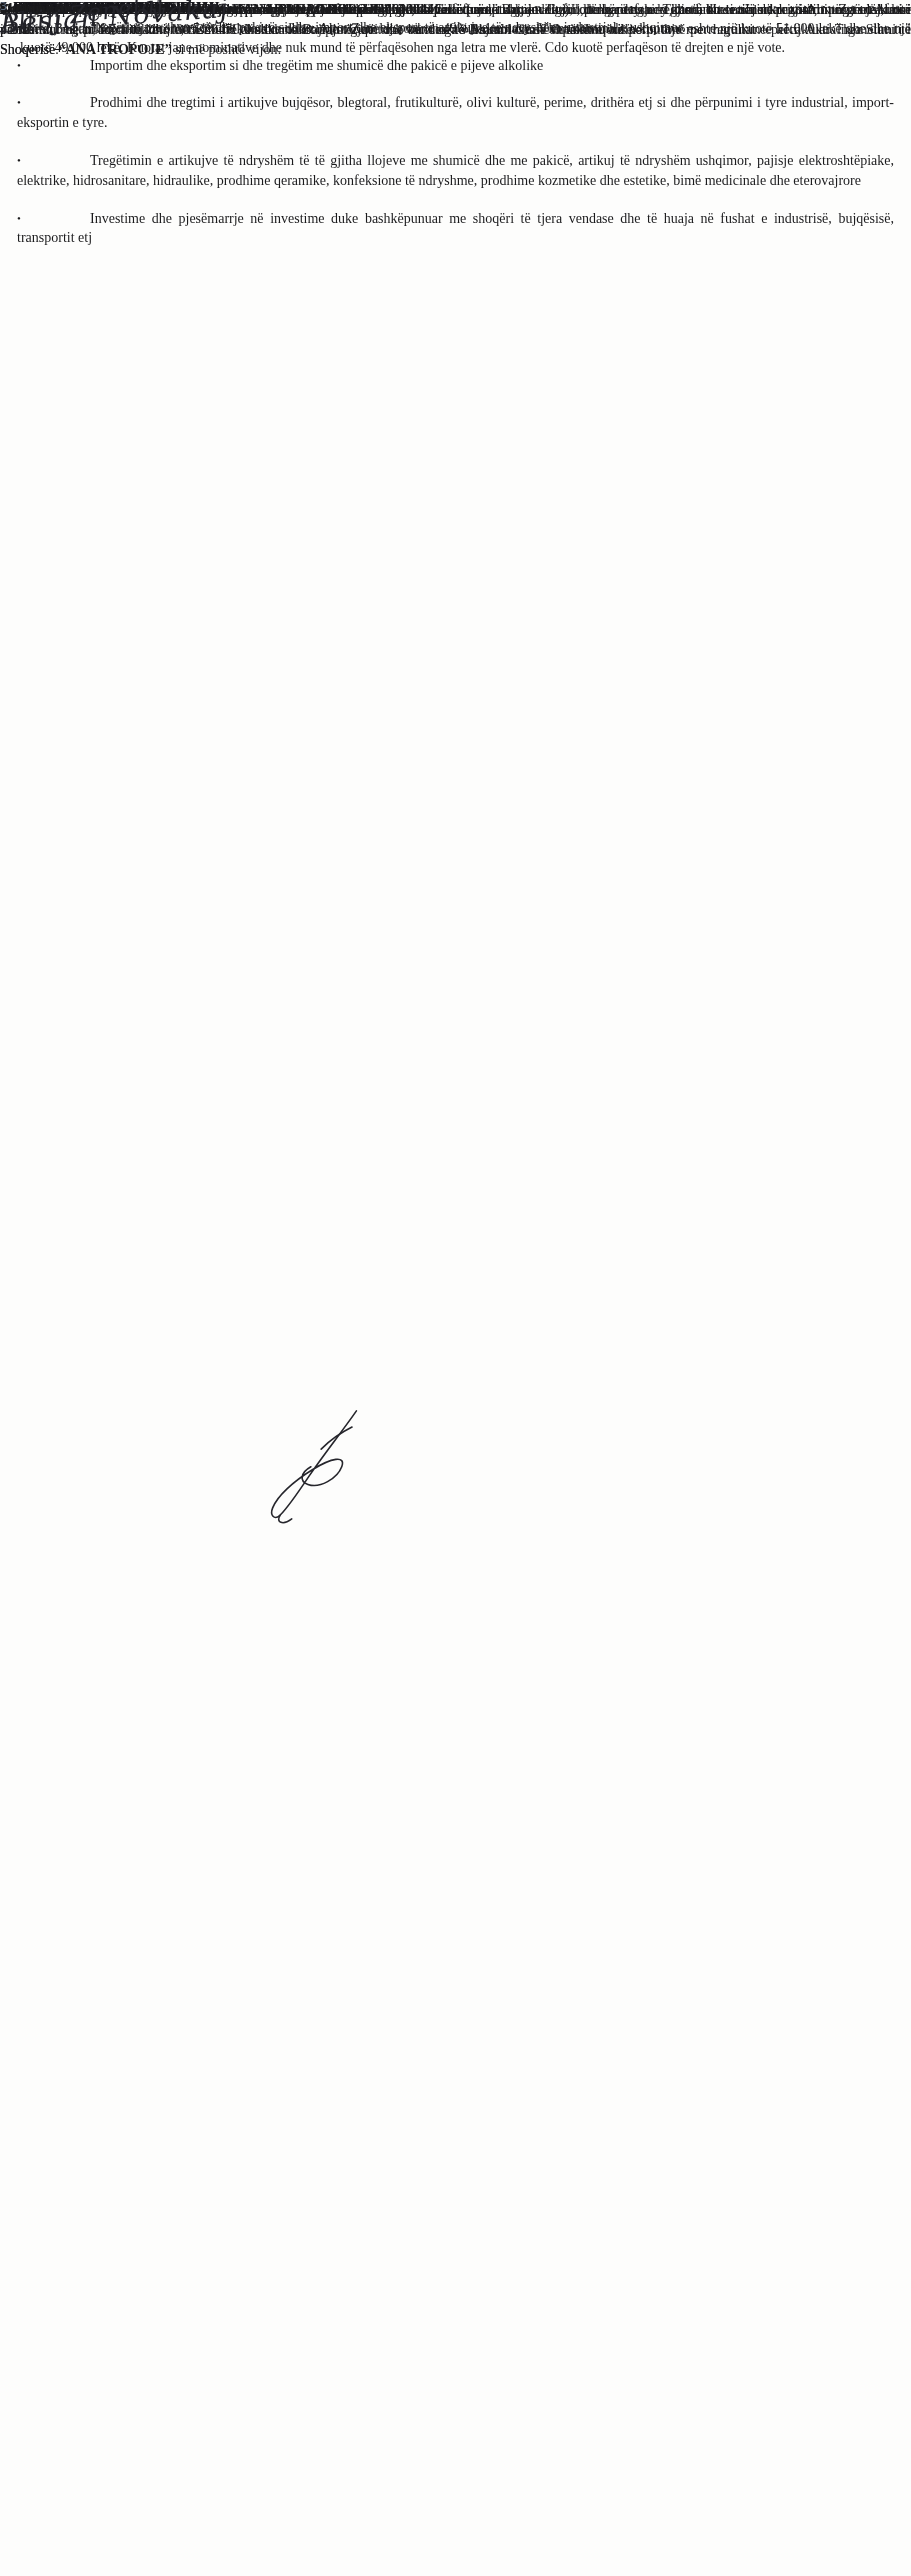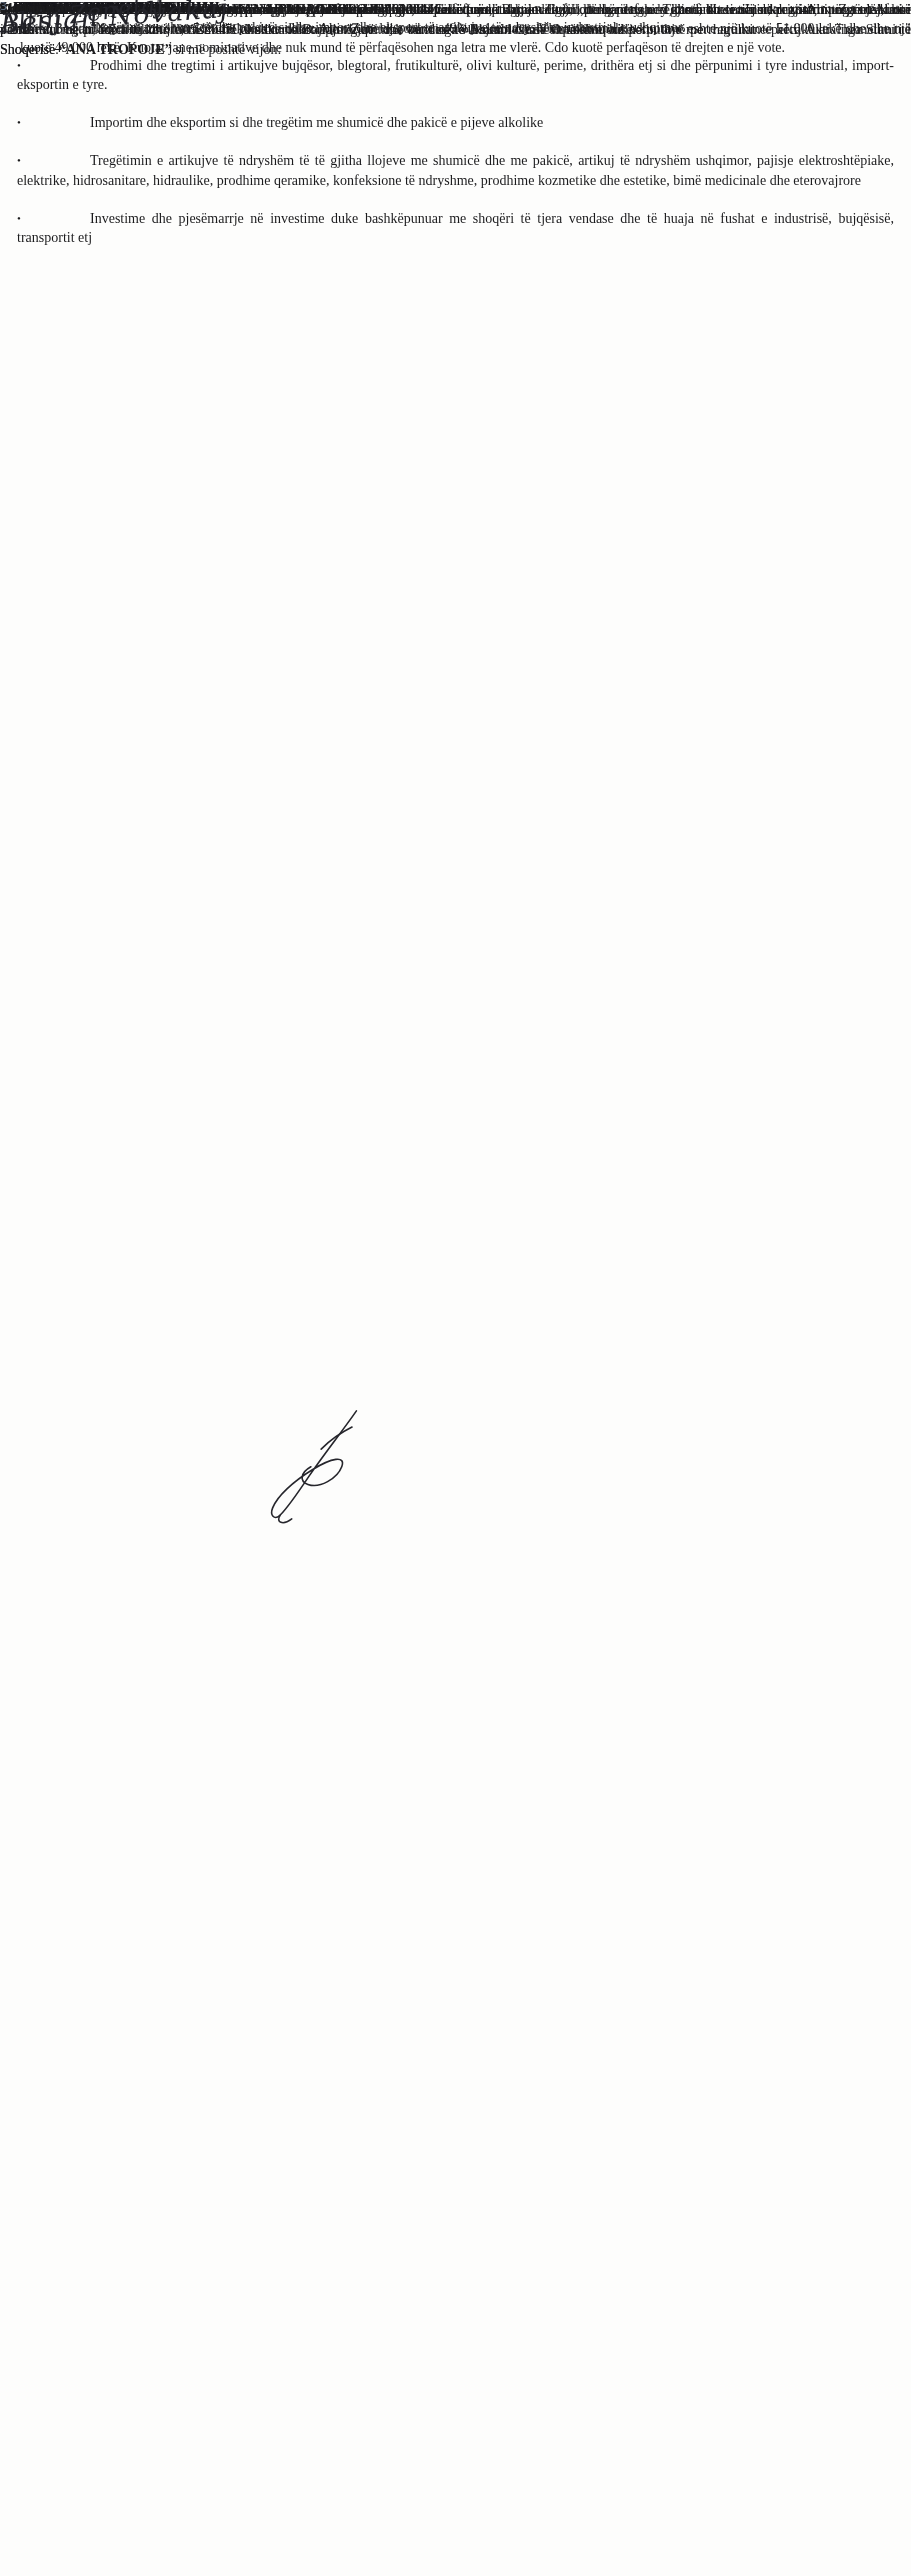--- a/index.html
+++ b/index.html
@@ -48,22 +48,22 @@
   <p class="abs para" style="left:100;top:432;width:1042;"><span>I nënshkruari Besjan Novakaj,i biri i Rexhepit, me nr identifikimi </span><span class="b">I40610044C</span><span> lindur në Bajram Curri dhe banues ne Tiranë, dhe i nënshkruari Altin Zenelaj,i biri i Bislimit, me nr identifikimi I30922047C lindur ne Bajram Curri dhe banues në Bajram Curri shprehim vullnetin tonë per hartimin e këtij Akti Themelimi të Shoqerisë </span><span class="b">“ANA TROPOJE”</span><span> si më poshtë vijon:</span></p>
 
   <p class="abs sec" style="left:100;top:570;width:1042;"><span class="b">1. FORMA LIGJORE “SHPK”</span><span>, është një shoqëri tregtare me përgjegjësi të kufizuar.</span></p>
 
   <p class="abs sec" style="left:100;top:620;width:1042;"><span class="b">2. ORTAKET THEMELUES</span><span>  Z. Besjan Novakaj dhe Z. Altin Zenelaj.</span></p>
 
   <p class="abs sec" style="left:100;top:670;width:1042;"><span class="b">3. OBJEKTI</span><span> Objekti i veprimtarisë së shoqërise </span><span class="b">“ANA TROPOJE”</span><span>  është:</span></p>
 
   <div class="abs bullets" style="left:88;top:705;width:1054;">
     <p><span class="bmark">•</span><span>Tregëtim me shumicë dhe pakicë si dhe import dhe eksport të artikujve të ndryshëm industrial e ushqimor.</span></p>
+    <p><span class="bmark">•</span><span>Importim dhe eksportim si dhe tregëtim me shumicë dhe pakicë e pijeve alkolike</span></p>
     <p><span class="bmark">•</span><span>Prodhimi dhe tregtimi i artikujve bujqësor, blegtoral, frutikulturë, olivi kulturë, perime, drithëra etj si dhe përpunimi i tyre industrial, import-eksportin e tyre.</span></p>
-    <p><span class="bmark">•</span><span>Importim dhe eksportim si dhe tregëtim me shumicë dhe pakicë e pijeve alkolike</span></p>
     <p><span class="bmark">•</span><span>Tregëtimin e artikujve të ndryshëm të të gjitha llojeve me shumicë dhe me pakicë, artikuj të ndryshëm ushqimor, pajisje elektroshtëpiake, elektrike, hidrosanitare, hidraulike, prodhime qeramike, konfeksione të ndryshme, prodhime kozmetike dhe estetike, bimë medicinale dhe eterovajrore</span></p>
     <p><span class="bmark">•</span><span>Investime dhe pjesëmarrje në investime duke bashkëpunuar me shoqëri të tjera vendase dhe të huaja në fushat e industrisë, bujqësisë, transportit etj</span></p>
   </div>
 
   <h2 class="abs hd" style="left:100;top:1046;">4. SELIA</h2>
   <div class="abs streak" style="left:0;top:1116;width:1030;height:2;background:#f1f3f1;"></div>
   <p class="abs para selia" style="left:100;top:1098;width:1040;"><span>Selia e shoqerisë tregtare  </span><span class="b">“ANA TROPOJE”</span><span> do te jetë në adresën: Tropojë, Bajram Curri, Lagjja Partizani, Rruga Hyrja -1, Zona Kadastrale Nr. 1347, Numri i Pasurise 4/252.</span></p>
 
   <h2 class="abs hd" style="left:100;top:1193;">5. KOHEZGJATJA</h2>
   <div class="abs" style="left:872;top:1247;width:9;height:3;background:#e77fc0;opacity:.5;transform:rotate(12deg);"></div>

